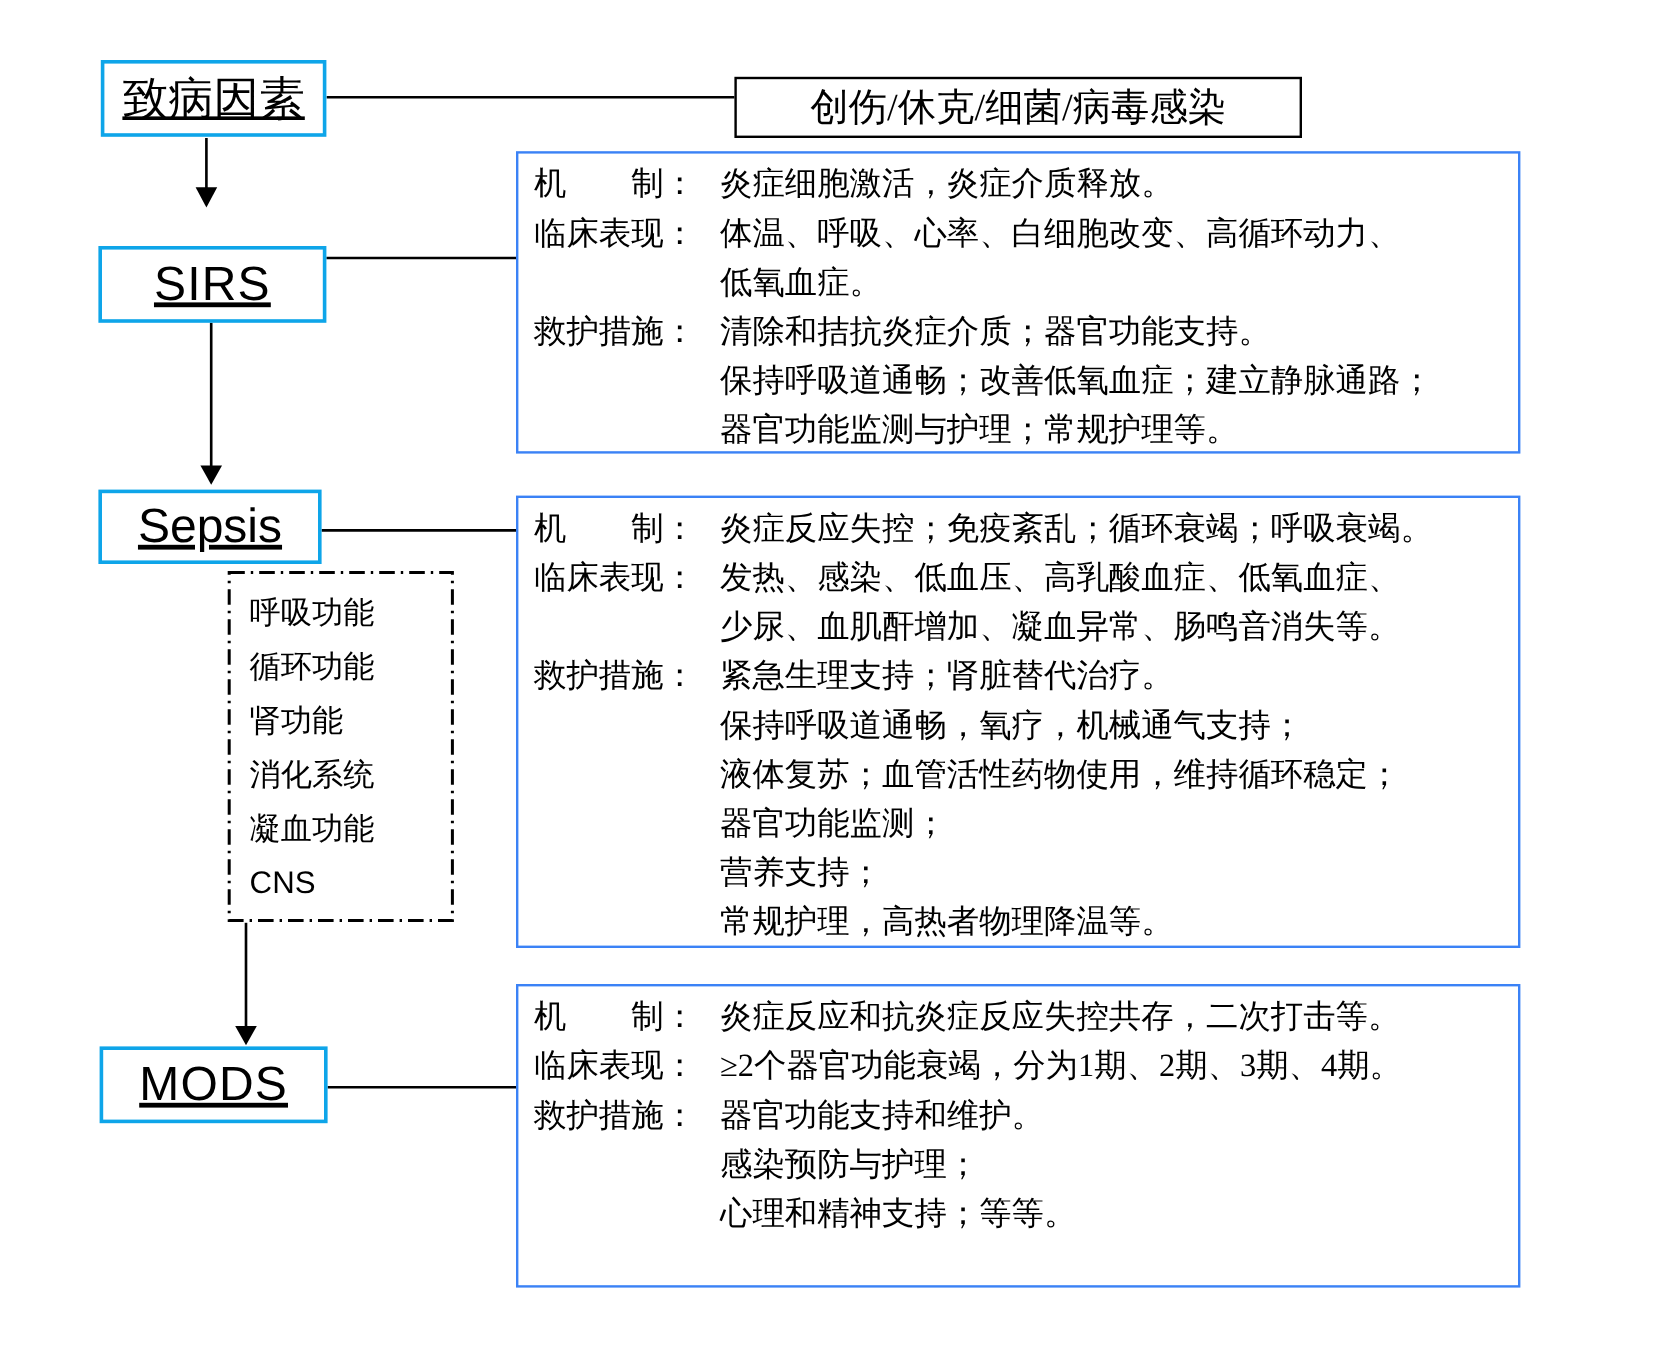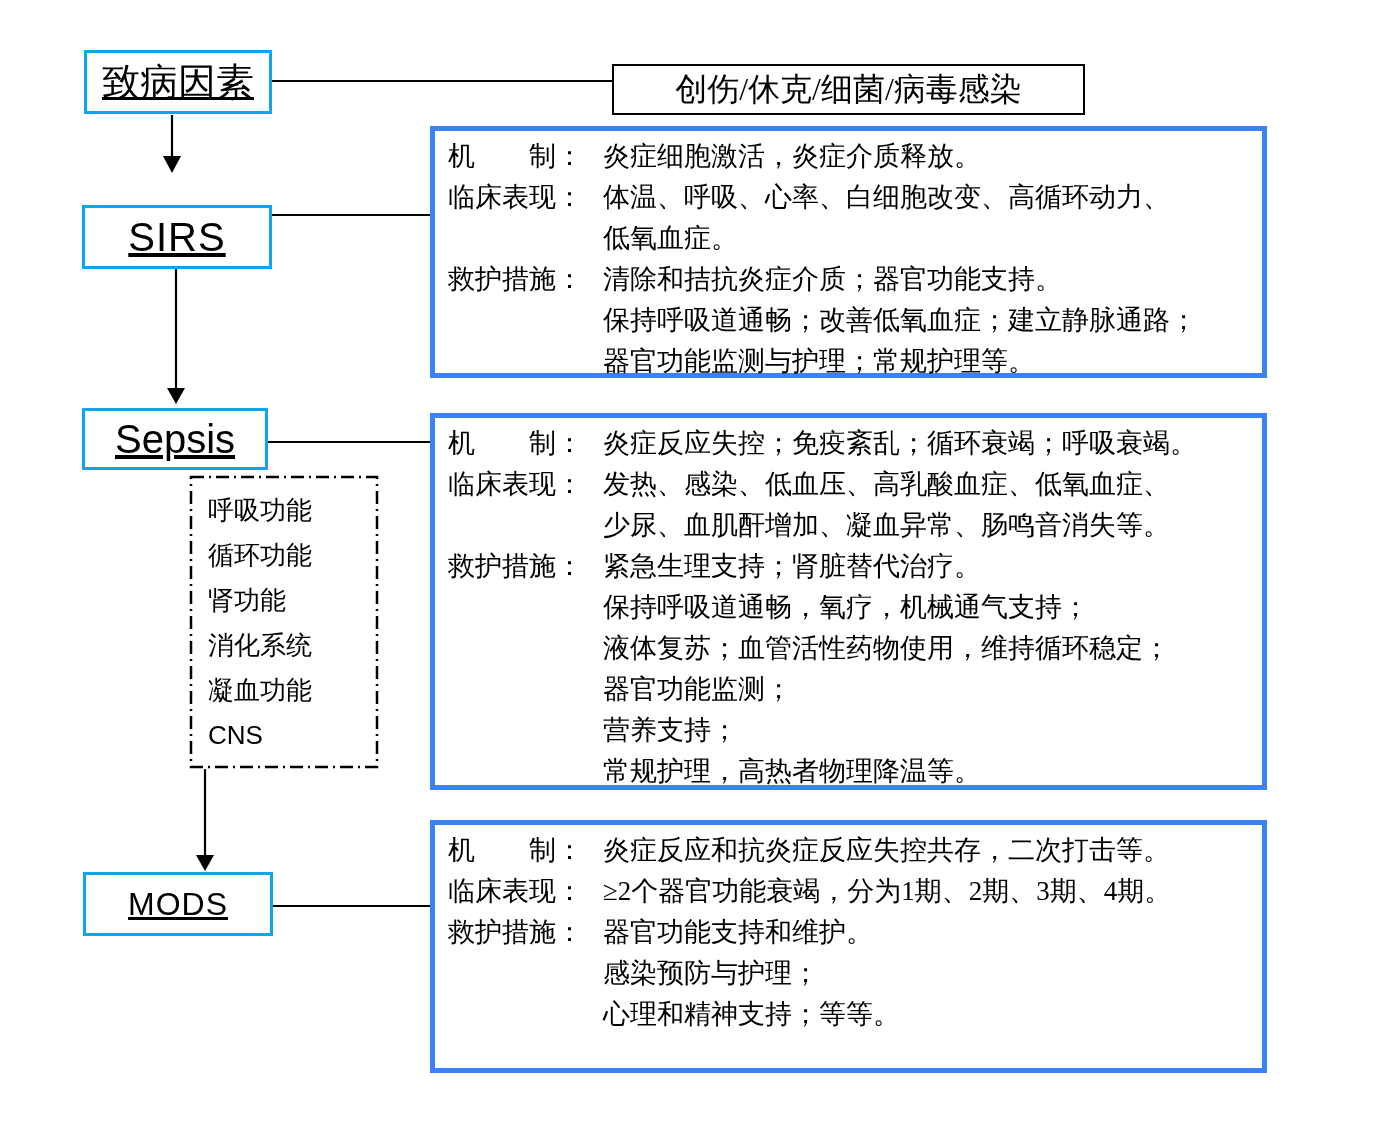--- a/index.html
+++ b/index.html
@@ -20,21 +20,21 @@
     display:flex;align-items:center;justify-content:center;
     font-family:"Liberation Sans",sans-serif;
     font-size:38px;
     box-sizing:border-box;
     white-space:nowrap;
     text-decoration:underline;
   }
   .box-pathogen{left:84px;top:50px;width:188px;height:64px;}
   .box-sirs{left:82px;top:181px;width:190px;height:64px;font-size:40px;letter-spacing:1px;margin-top:24px;}
   .box-sepsis{left:82px;top:408px;width:186px;height:62px;font-size:40px;}
-  .box-mods{left:83px;top:872px;width:190px;height:64px;font-size:32px;letter-spacing:1px;}
+  .box-mods{left:83px;top:872px;width:190px;height:64px;font-size:40px;letter-spacing:1px;}
 
   
   .cause{
     position:absolute;
     left:612px;top:64px;width:473px;height:51px;
     border:2px solid #000;background:#fff;
     display:flex;align-items:center;justify-content:center;
     font-family:"Liberation Serif",serif;
     font-size:32px;
     box-sizing:border-box;
@@ -50,21 +50,21 @@
     font-family:"Liberation Sans",sans-serif;
     font-size:26px;
     line-height:45px;
     white-space:nowrap;
   }
 
   
   .detail{
     position:absolute;
     left:430px;width:837px;
-    border:5px solid #3b82f6;background:#fff;
+    border:2px solid #3b82f6;background:#fff;
     box-sizing:border-box;
     padding:5px 8px 0 13px;
     font-family:"Liberation Serif",serif;
     font-size:27px;
     line-height:41px;
     color:#000;
   }
   .d1{top:126px;height:252px;}
   .d2{top:413px;height:377px;}
   .d3{top:820px;height:253px;}

